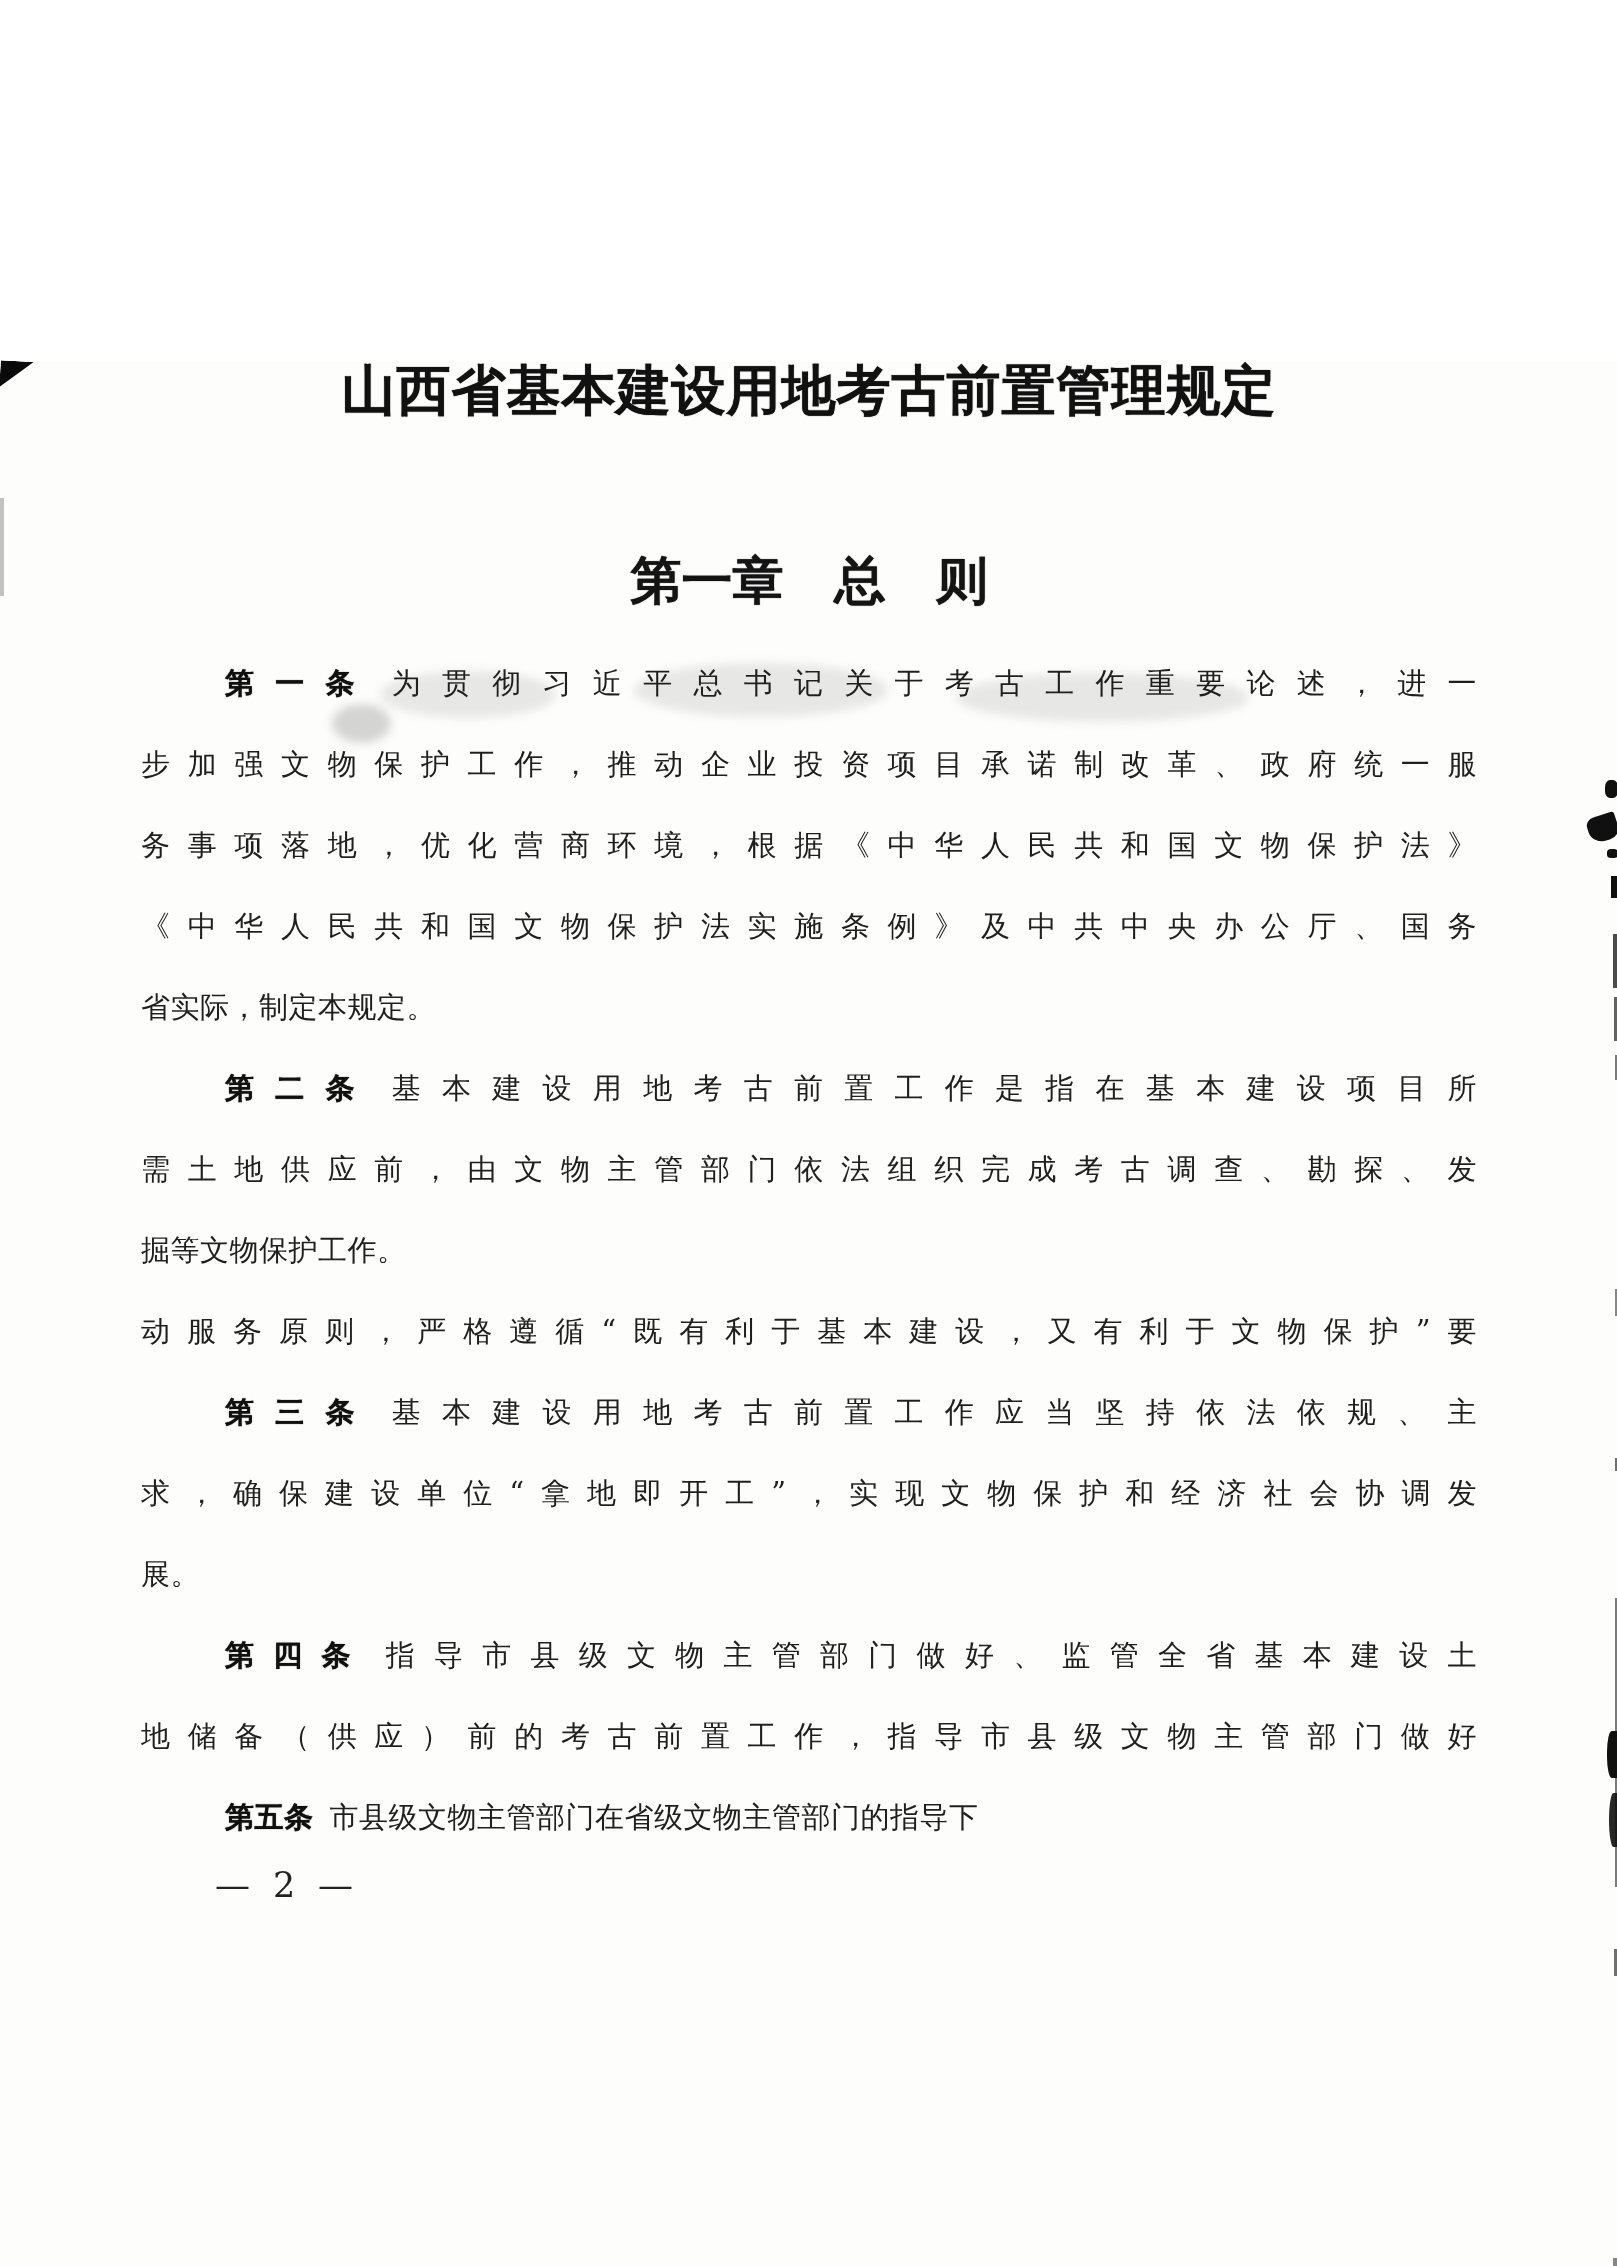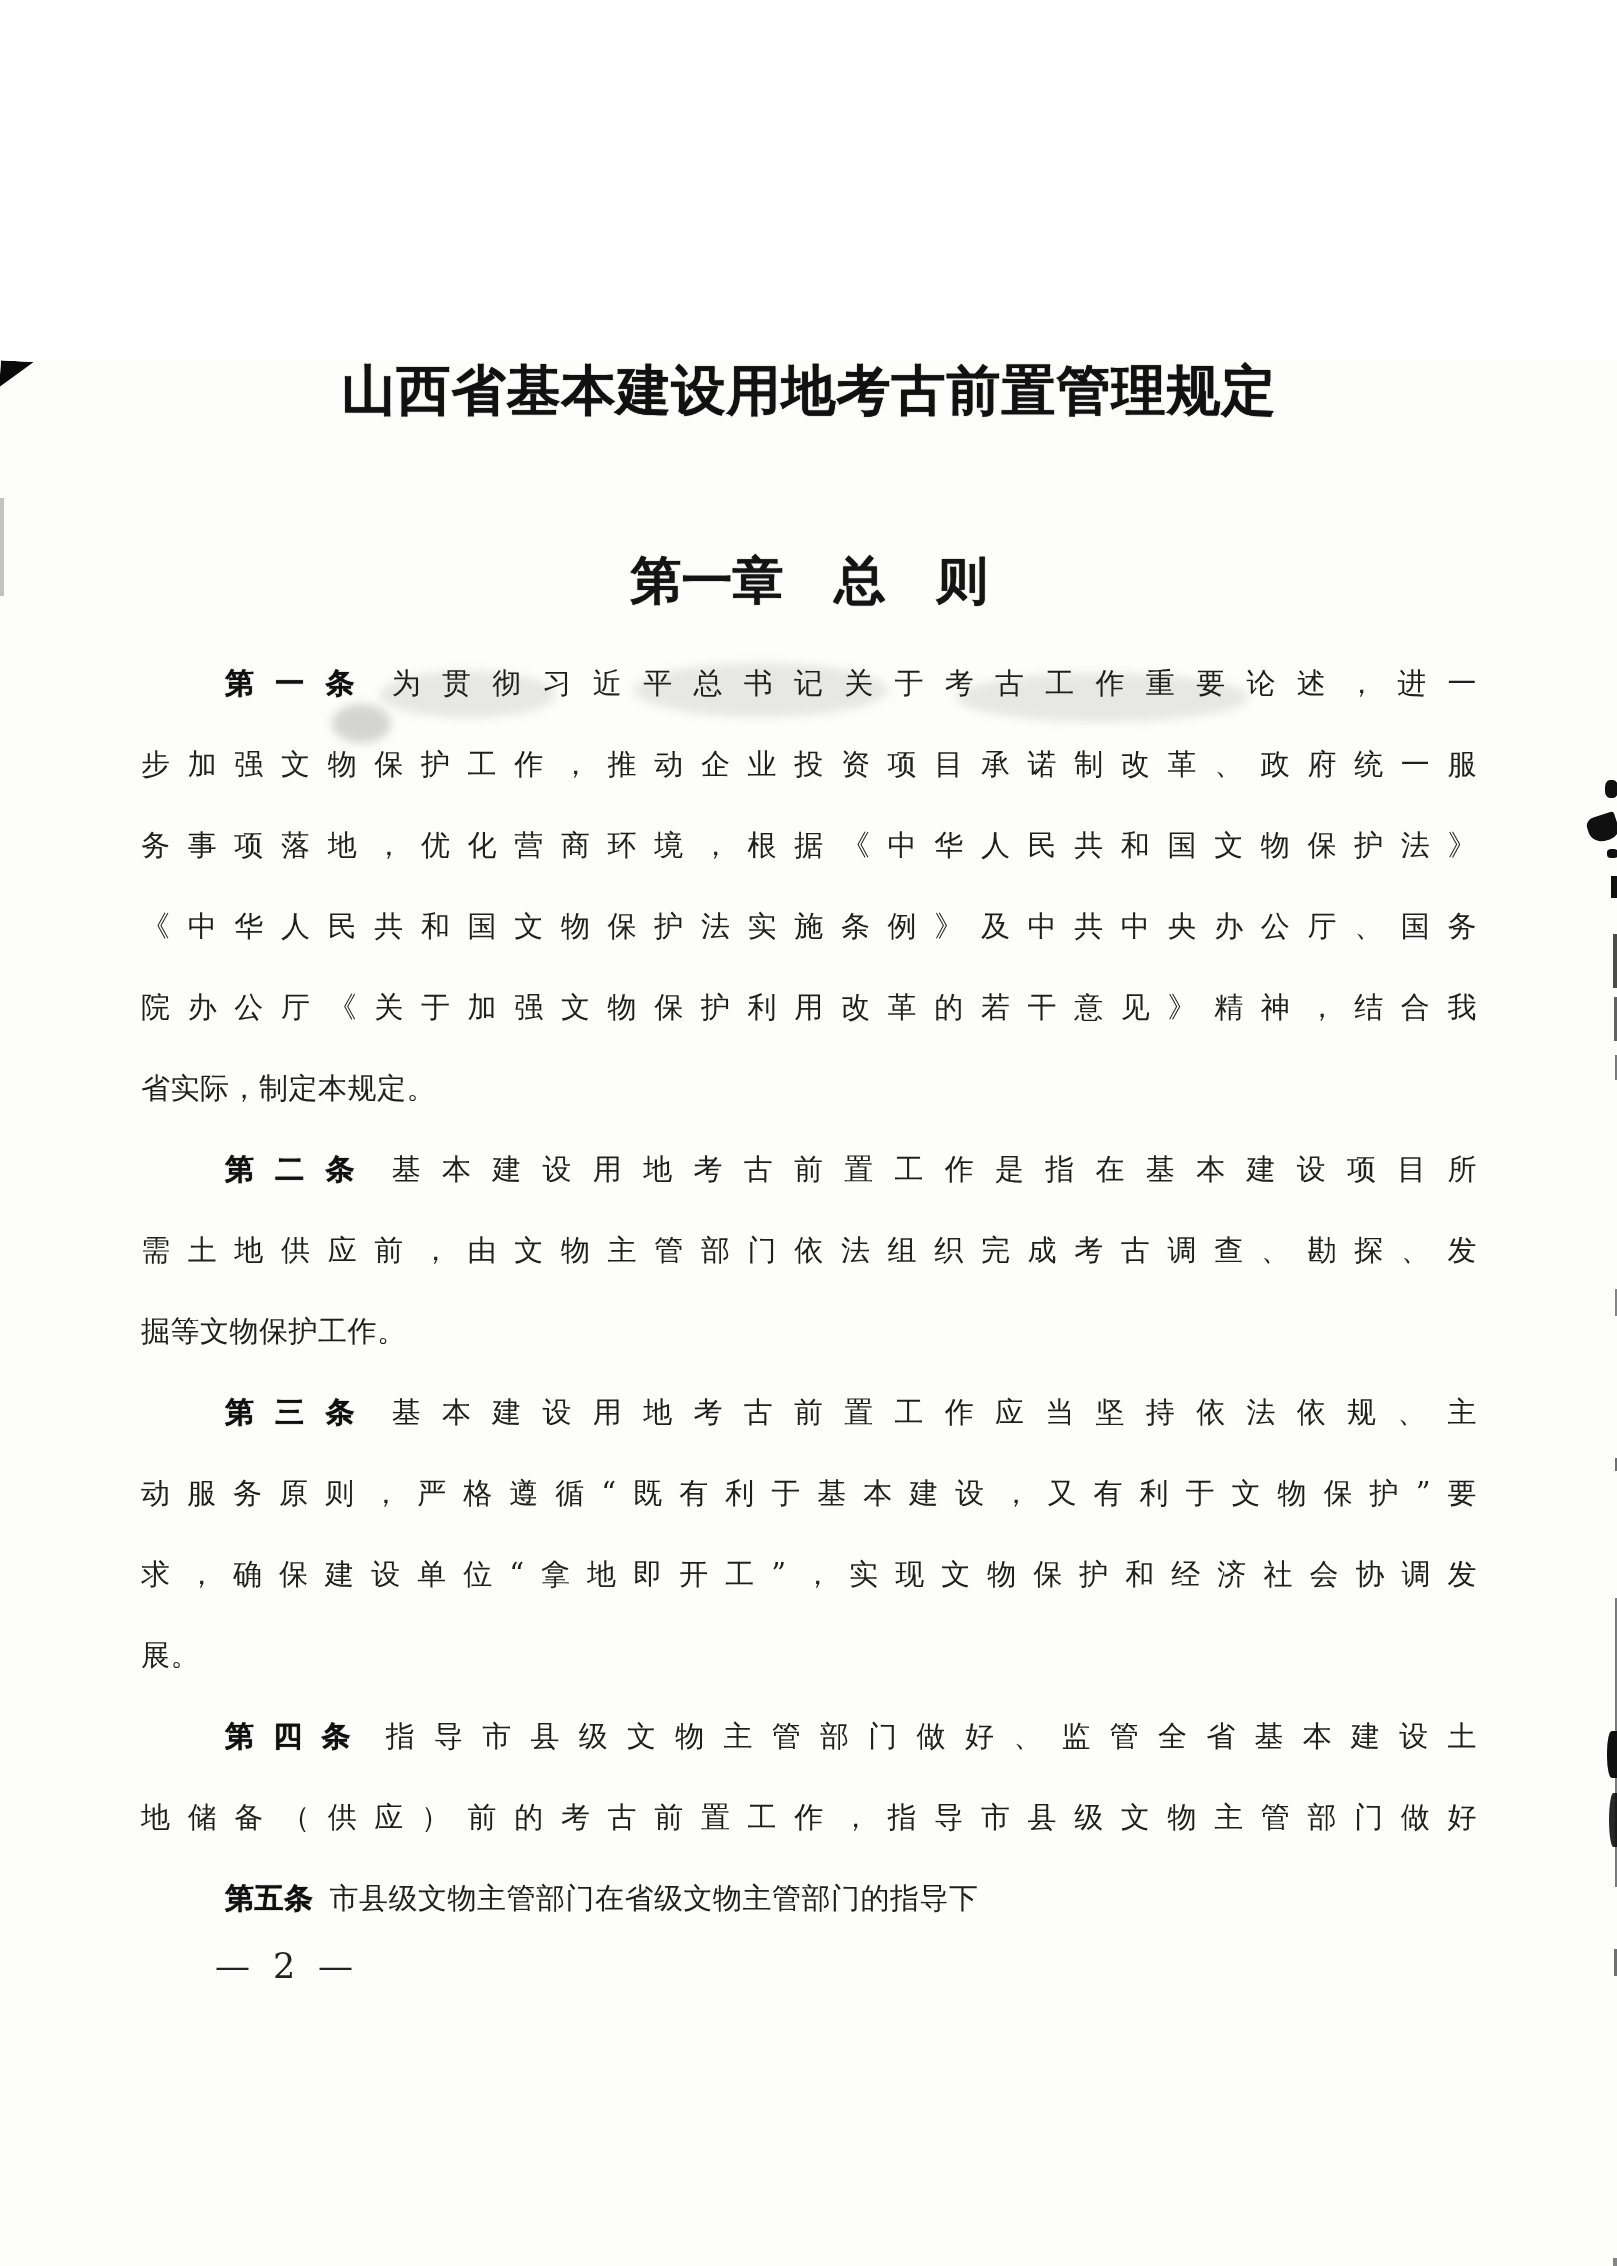--- a/index.html
+++ b/index.html
@@ -104,33 +104,32 @@
 
     <h2 class="chapter">第一章　总　则</h2>
 
     <div class="body-text">
 
       <p class="article">
         <span class="line first"><b class="label">第一条</b><span>为贯彻习近平总书记关于考古工作重要论述，进一</span></span>
         <span class="line">步加强文物保护工作，推动企业投资项目承诺制改革、政府统一服</span>
         <span class="line">务事项落地，优化营商环境，根据《中华人民共和国文物保护法》</span>
         <span class="line">《中华人民共和国文物保护法实施条例》及中共中央办公厅、国务</span>
-        <span class="line">院办公厅《关于加强文物保护利用改革的若干意见》精神，结合我</span>
         <span class="line last">省实际，制定本规定。</span>
       </p>
 
       <p class="article">
         <span class="line first"><b class="label">第二条</b><span>基本建设用地考古前置工作是指在基本建设项目所</span></span>
         <span class="line">需土地供应前，由文物主管部门依法组织完成考古调查、勘探、发</span>
         <span class="line last">掘等文物保护工作。</span>
       </p>
 
       <p class="article">
+        <span class="line">动服务原则，严格遵循“既有利于基本建设，又有利于文物保护”要</span>
         <span class="line first"><b class="label">第三条</b><span>基本建设用地考古前置工作应当坚持依法依规、主</span></span>
-        <span class="line">动服务原则，严格遵循“既有利于基本建设，又有利于文物保护”要</span>
         <span class="line">求，确保建设单位“拿地即开工”，实现文物保护和经济社会协调发</span>
         <span class="line last">展。</span>
       </p>
 
       <p class="article">
         <span class="line first"><b class="label">第四条</b><span>指导市县级文物主管部门做好、监管全省基本建设土</span></span>
         <span class="line">地储备（供应）前的考古前置工作，指导市县级文物主管部门做好</span>
       </p>
 
       <p class="article">

